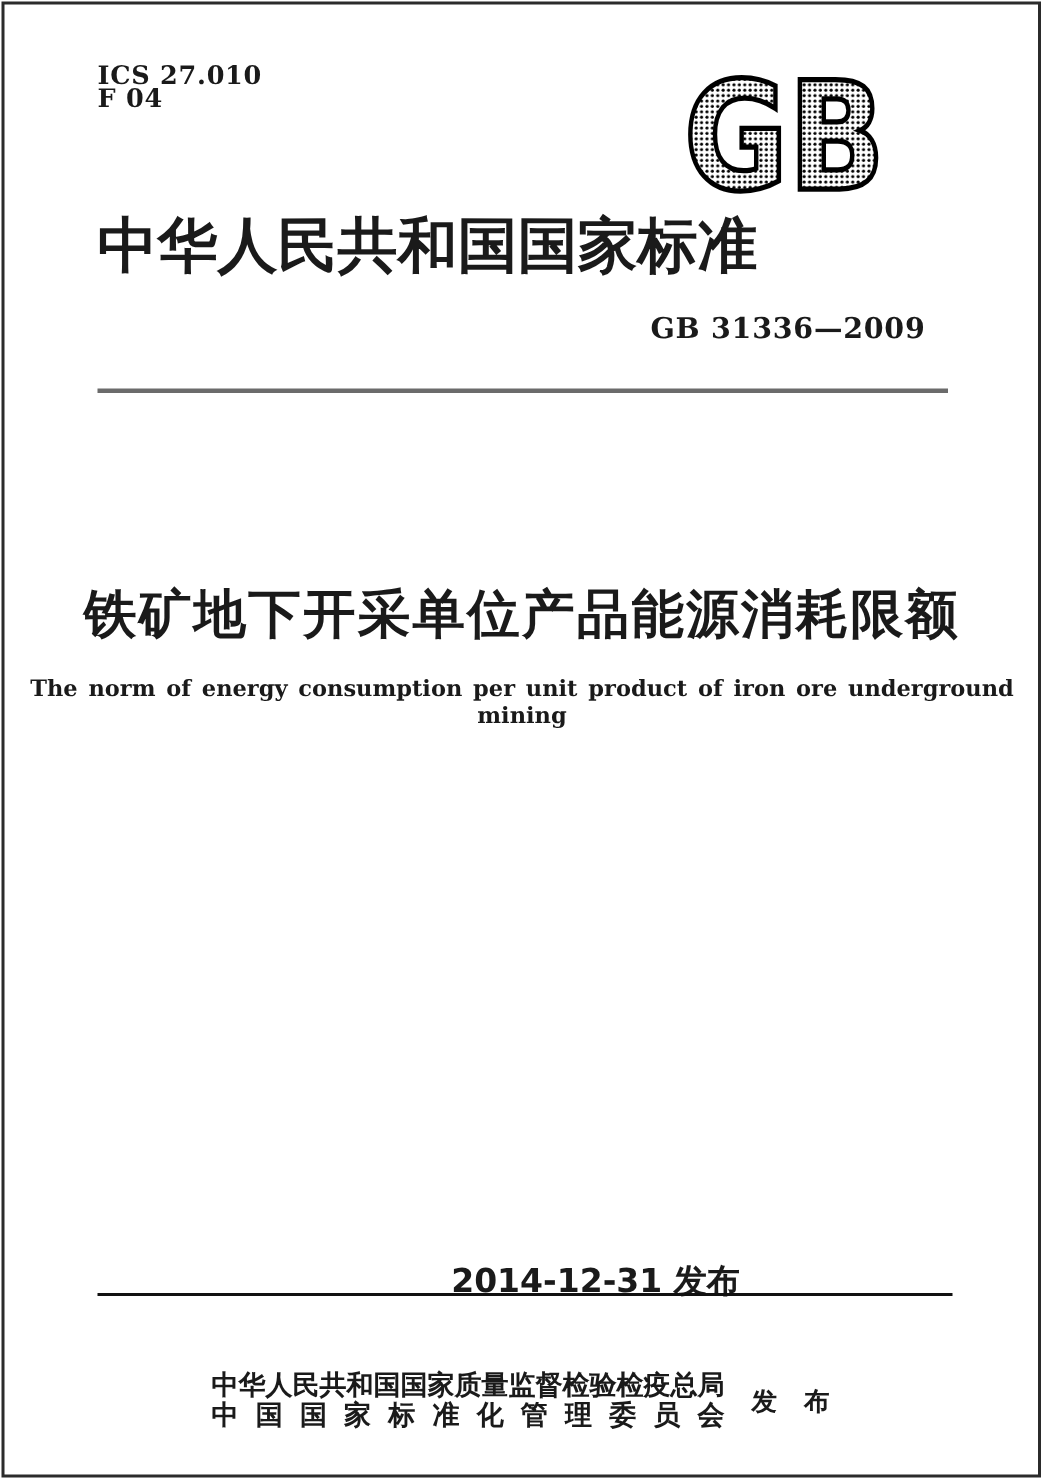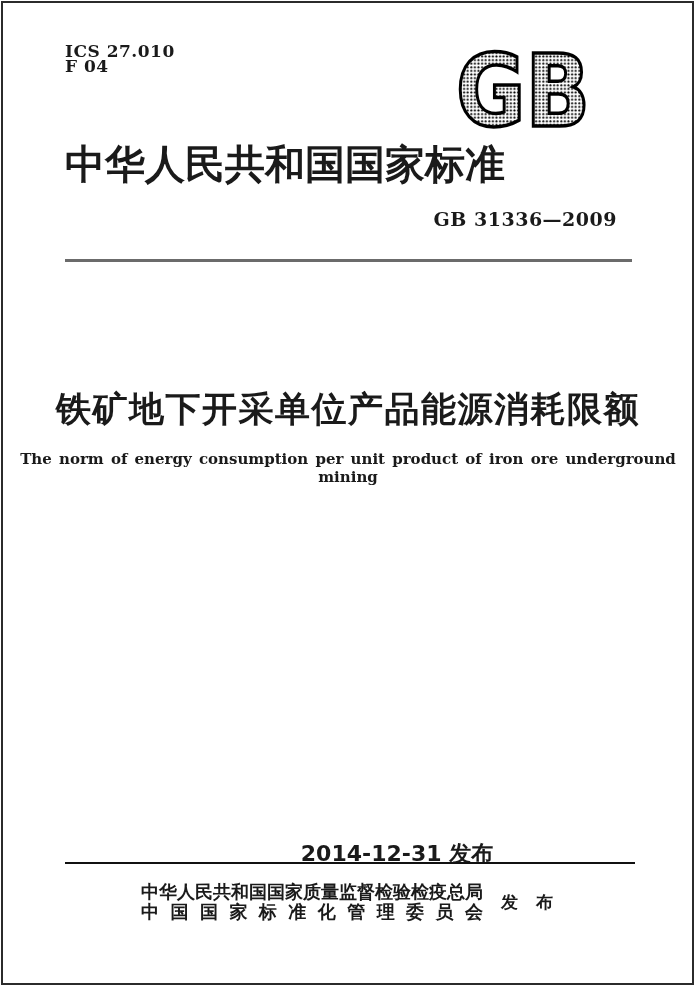--- a/index.html
+++ b/index.html
@@ -95,21 +95,21 @@
     margin-left: 47px;
   }
   .dates-rule {
     position: absolute;
     left: 65px; top: 862px;
     width: 570px; height: 2px;
     background: #111111;
   }
   .publisher-row {
     position: absolute;
-    left: 65px; top: 882px;
+    left: 65px; top: 914px;
     width: 570px;
     display: flex;
     justify-content: center;
     align-items: center;
     gap: 18px;
   }
   .publisher-lines {
     display: inline-block;
     font-family: "DejaVu Serif", "Liberation Serif", serif;
     font-weight: bold;

